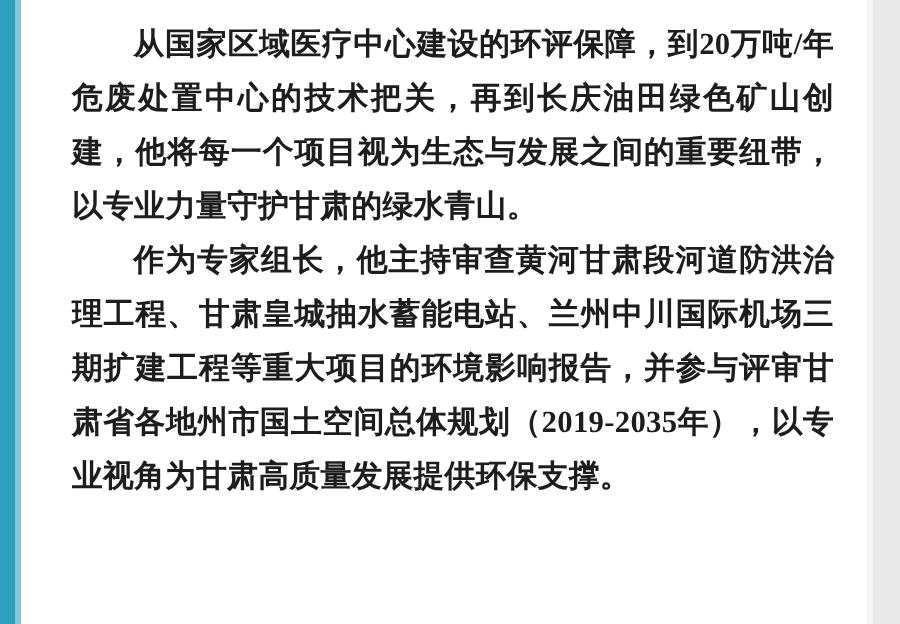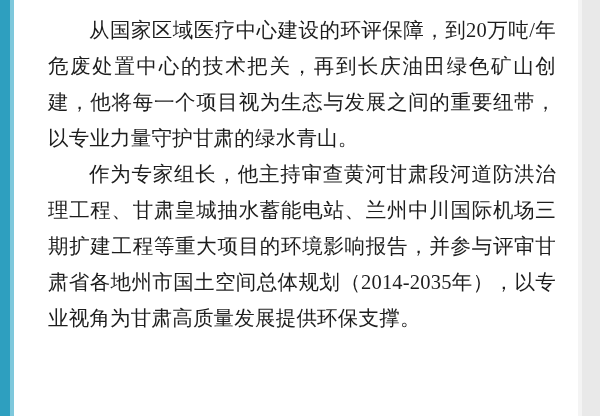--- a/index.html
+++ b/index.html
@@ -55,20 +55,21 @@
     background: #f4f4f4;
   }
   .content {
     position: absolute;
     left: 14px;
     top: 0;
     right: 22px;
     bottom: 0;
     padding: 12px 22px 0 34px;
     box-sizing: border-box;
+    font-weight: bold;
   }
   p.para {
     margin: 0 0 0 0;
     font-size: 20.5px;
     line-height: 36px;
     color: #1d1d1d;
     text-align: justify;
     text-justify: inter-ideograph;
     text-indent: 2em;
     letter-spacing: 0.2px;
@@ -84,16 +85,16 @@
 <div class="page">
 
   <div class="left-band"></div>
   <div class="left-band-inner"></div>
 
   <div class="right-band-edge"></div>
   <div class="right-band"></div>
 
   <div class="content">
     <p class="para">从国家区域医疗中心建设的环评保障，到20万吨/年危废处置中心的技术把关，再到长庆油田绿色矿山创建，他将每一个项目视为生态与发展之间的重要纽带，以专业力量守护甘肃的绿水青山。</p>
-    <p class="para">作为专家组长，他主持审查黄河甘肃段河道防洪治理工程、甘肃皇城抽水蓄能电站、兰州中川国际机场三期扩建工程等重大项目的环境影响报告，并参与评审甘肃省各地州市国土空间总体规划（2014-2035年），以专业视角为甘肃高质量发展提供环保支撑。</p>
+    <p class="para">作为专家组长，他主持审查黄河甘肃段河道防洪治理工程、甘肃皇城抽水蓄能电站、兰州中川国际机场三期扩建工程等重大项目的环境影响报告，并参与评审甘肃省各地州市国土空间总体规划（2019-2035年），以专业视角为甘肃高质量发展提供环保支撑。</p>
   </div>
 
 </div>
 
 </body></html>

